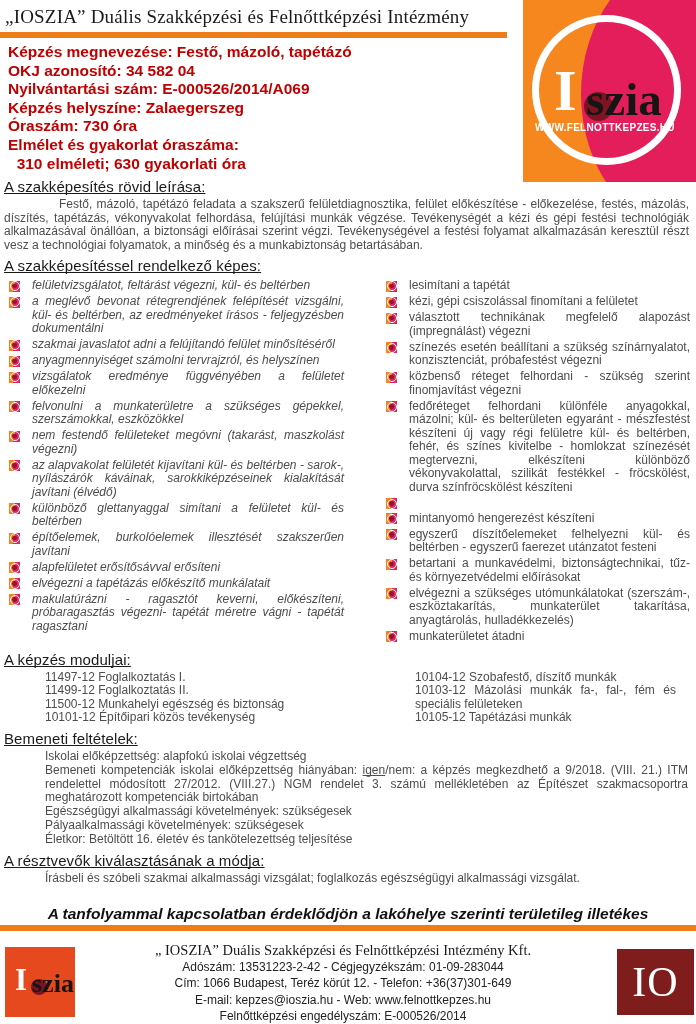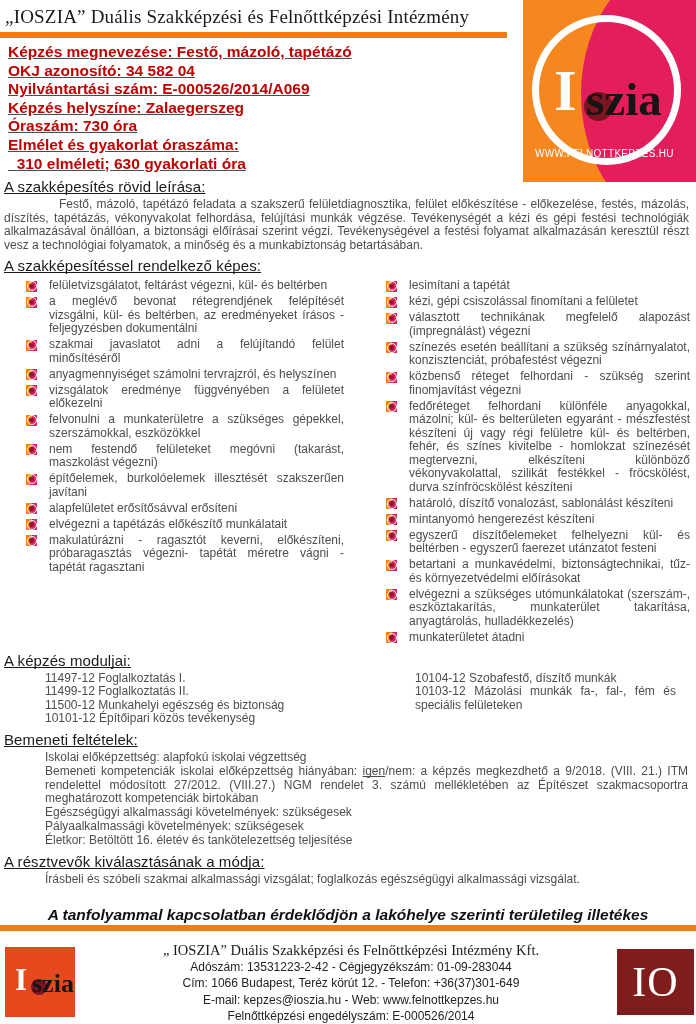--- a/index.html
+++ b/index.html
@@ -18,39 +18,39 @@
   }
   .rule { width:507px; height:6px; background:#ec7d18; margin-top:4px; }
 
   
   .logo-main { position:absolute; left:523px; top:0; width:173px; height:182px; background:#f6871f; overflow:hidden; }
   .logo-pink { position:absolute; left:58px; top:-42px; width:210px; height:272px; background:#e41e5b; border-radius:50%; }
   .logo-ring { position:absolute; left:9px; top:15px; width:149px; height:150px; border:7px solid #fff; border-radius:50%; }
   .logo-i { position:absolute; left:31px; top:62px; font-family:"Liberation Serif",serif; font-weight:700; font-size:58px; line-height:1; color:#fff; }
   .logo-o { position:absolute; left:61px; top:92px; width:29px; height:29px; background:#7e1420; border-radius:50%; }
   .logo-szia { position:absolute; left:63px; top:76px; font-family:"Liberation Serif",serif; font-weight:700; font-size:47px; line-height:1; color:#151515; }
-  .logo-url { position:absolute; left:12px; top:148px; font-size:10px; font-weight:400; color:#fff; letter-spacing:0.3px; }
-
-  
-  .course { margin:5px 0 0 8px; width:505px;text-decoration:underline; }
+  .logo-url { position:absolute; left:12px; top:122px; font-size:10px; font-weight:700; color:#fff; letter-spacing:0.3px; }
+
+  
+  .course { margin:5px 0 0 8px; width:505px; }
   .course-line { font-size:15.5px; font-weight:700; color:#c00000; line-height:18.6px; white-space:pre-wrap; }
 
   
   .sec {
     font-size:15px; font-weight:400; color:#1a1a1a; line-height:16px;
     text-decoration:underline; text-decoration-skip-ink:none;
     margin:6px 0 3px 4px; letter-spacing:0.1px;
   }
 
   .desc { font-size:12px; line-height:13.5px; text-align:justify; text-indent:55px; margin:1px 7px 0 4px; }
 
   
   .cols { display:flex; margin-top:5px; }
   .col { list-style:none; }
-  .col-left  { width:348px; padding-left:26px; padding-right:4px; }
+  .col-left  { width:348px; padding-left:9px; padding-right:4px;font-style:italic; }
   .col-right { width:348px; padding-left:38px; padding-right:6px; }
   .skill { display:flex; gap:12px; margin-bottom:2.5px; }
   .bullet { flex:0 0 11px; width:11px; height:11px; margin-top:1.5px; position:relative;
             background:linear-gradient(105deg,#f5821f 46%,#e0245e 46%); }
   .bullet::before { content:""; position:absolute; inset:0.5px; border:1.6px solid #fff; border-radius:50%; }
   .bullet::after  { content:""; position:absolute; inset:3.2px; background:#9c1030; border-radius:50%; }
   .skill-text { font-size:12px; line-height:13.5px; text-align:justify; }
 
   
   .mods { display:flex; }
@@ -68,21 +68,21 @@
     text-align:center; line-height:20px; margin:19px 28px 3px;
   }
 
   
   .footer { position:absolute; left:0; top:925px; width:696px; height:99px; background:#fff; }
   .footer-rule { width:696px; height:6px; background:#ec7d18; }
   .f-logo { position:absolute; left:5px; top:22px; width:70px; height:70px; background:#e6491d; overflow:hidden; }
   .f-i { position:absolute; left:10px; top:17px; font-family:"Liberation Serif",serif; font-weight:700; font-size:31px; line-height:1; color:#fff; }
   .f-o { position:absolute; left:26px; top:32px; width:16px; height:16px; background:#7e1420; border-radius:50%; }
   .f-szia { position:absolute; left:27px; top:24px; font-family:"Liberation Serif",serif; font-weight:700; font-size:26px; line-height:1; color:#151515; }
-  .f-text { position:absolute; left:116px; top:17px; width:470px; text-align:center; color:#222; }
+  .f-text { position:absolute; left:108px; top:17px; width:470px; text-align:center; color:#222; }
   .f-company { font-family:"Liberation Serif",serif; font-size:14.5px; color:#1a1a1a; line-height:17px; }
   .f-line { font-size:12px; line-height:16.3px; }
   .io-box { position:absolute; left:617px; top:24px; width:77px; height:66px; background:#7f1d1d;
             display:flex; align-items:center; justify-content:center; }
   .io-label { font-family:"Liberation Serif",serif; font-size:42px; color:#fff; letter-spacing:1px; }
 </style>
 </head>
 <body>
 
 <div class="page">
@@ -152,21 +152,29 @@
           <li class="skill">
             <span class="bullet"></span>
             <span class="skill-text">felvonulni a munkaterületre a szükséges gépekkel, szerszámokkal, eszközökkel</span>
           </li>
 
           <li class="skill">
             <span class="bullet"></span>
             <span class="skill-text">nem festendő felületeket megóvni (takarást, maszkolást végezni)</span>
           </li>
 
-
+          <li class="skill">
+            <span class="bullet"></span>
+            <span class="skill-text">az alapvakolat felületét kijavítani kül- és beltérben - sarok-, nyílászárók káváinak, sarokkiképzéseinek kialakítását javítani (élvédő)</span>
+          </li>
+
+          <li class="skill">
+            <span class="bullet"></span>
+            <span class="skill-text">különböző glettanyaggal simítani a felületet kül- és beltérben</span>
+          </li>
 
           <li class="skill">
             <span class="bullet"></span>
             <span class="skill-text">építőelemek, burkolóelemek illesztését szakszerűen javítani</span>
           </li>
 
           <li class="skill">
             <span class="bullet"></span>
             <span class="skill-text">alapfelületet erősítősávval erősíteni</span>
           </li>
@@ -208,21 +216,20 @@
             <span class="skill-text">közbenső réteget felhordani - szükség szerint finomjavítást végezni</span>
           </li>
 
           <li class="skill">
             <span class="bullet"></span>
             <span class="skill-text">fedőréteget felhordani különféle anyagokkal, mázolni; kül- és belterületen egyaránt - mészfestést készíteni új vagy régi felületre kül- és beltérben, fehér, és színes kivitelbe - homlokzat színezését megtervezni, elkészíteni különböző vékonyvakolattal, szilikát festékkel - fröcskölést, durva színfröcskölést készíteni</span>
           </li>
 
           <li class="skill">
             <span class="bullet"></span>
-            <span class="skill-text">határoló, díszítő vonalozást, sablonálást készíteni</span>
           </li>
 
           <li class="skill">
             <span class="bullet"></span>
             <span class="skill-text">mintanyomó hengerezést készíteni</span>
           </li>
 
           <li class="skill">
             <span class="bullet"></span>
             <span class="skill-text">egyszerű díszítőelemeket felhelyezni kül- és beltérben - egyszerű faerezet utánzatot festeni</span>
@@ -256,20 +263,21 @@
           <li>11500-12 Munkahelyi egészség és biztonság</li>
 
           <li>10101-12 Építőipari közös tevékenység</li>
         </ul>
       <ul class="mod-col mod-right">
 
           <li>10104-12 Szobafestő, díszítő munkák</li>
 
           <li>10103-12 Mázolási munkák fa-, fal-, fém és speciális felületeken</li>
 
+          <li>10105-12 Tapétázási munkák</li>
         </ul>
     </div>
 
     <h2 class="sec">Bemeneti feltételek:</h2>
     <div class="req-line">Iskolai előképzettség: alapfokú iskolai végzettség</div>
     <div class="req-line"><span>Bemeneti kompetenciák iskolai előképzettség hiányában: </span><span class="u">igen</span><span>/nem: a képzés megkezdhető a 9/2018. (VIII. 21.) ITM rendelettel módosított 27/2012. (VIII.27.) NGM rendelet 3. számú mellékletében az Építészet szakmacsoportra meghatározott kompetenciák birtokában</span></div>
     <div class="req-line">Egészségügyi alkalmassági követelmények: szükségesek</div>
     <div class="req-line">Pályaalkalmassági követelmények: szükségesek</div>
     <div class="req-line">Életkor: Betöltött 16. életév és tankötelezettség teljesítése</div>
 

